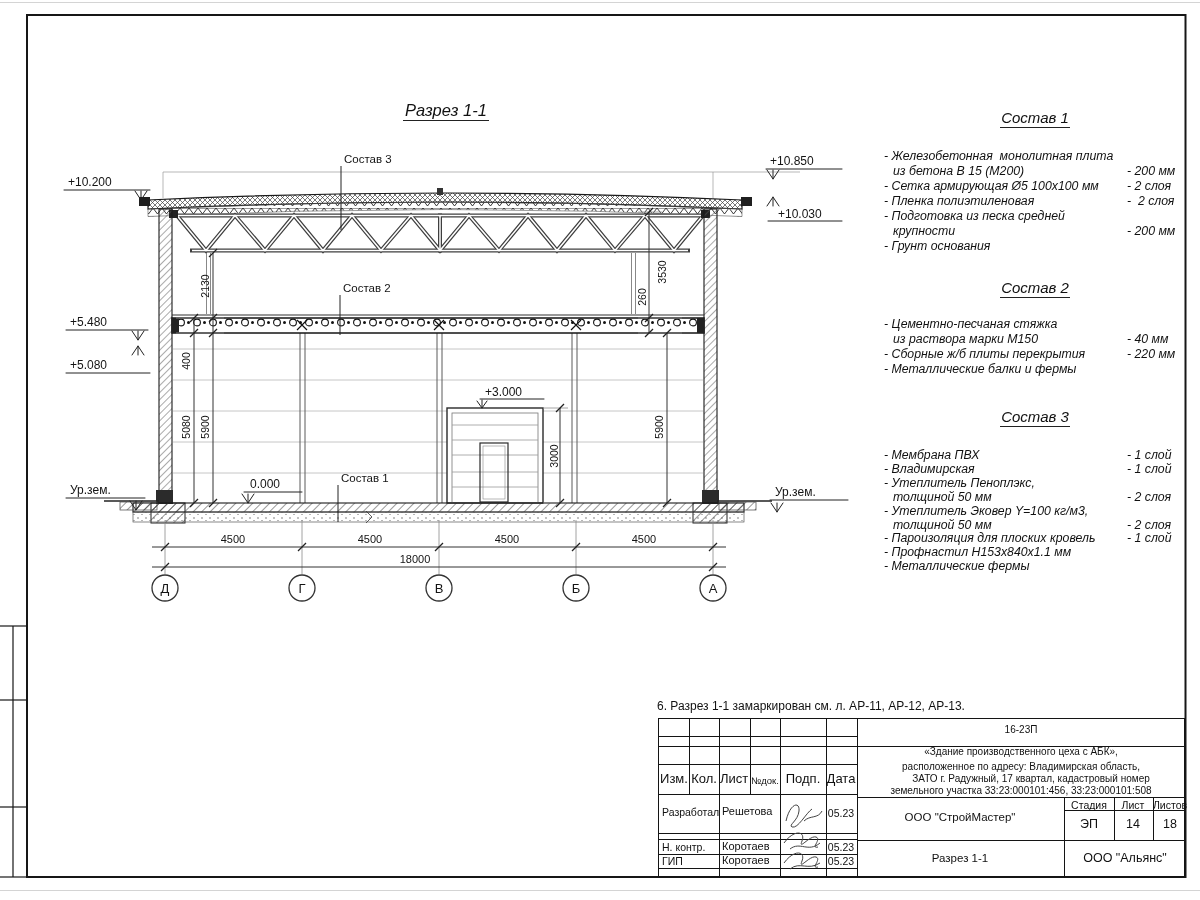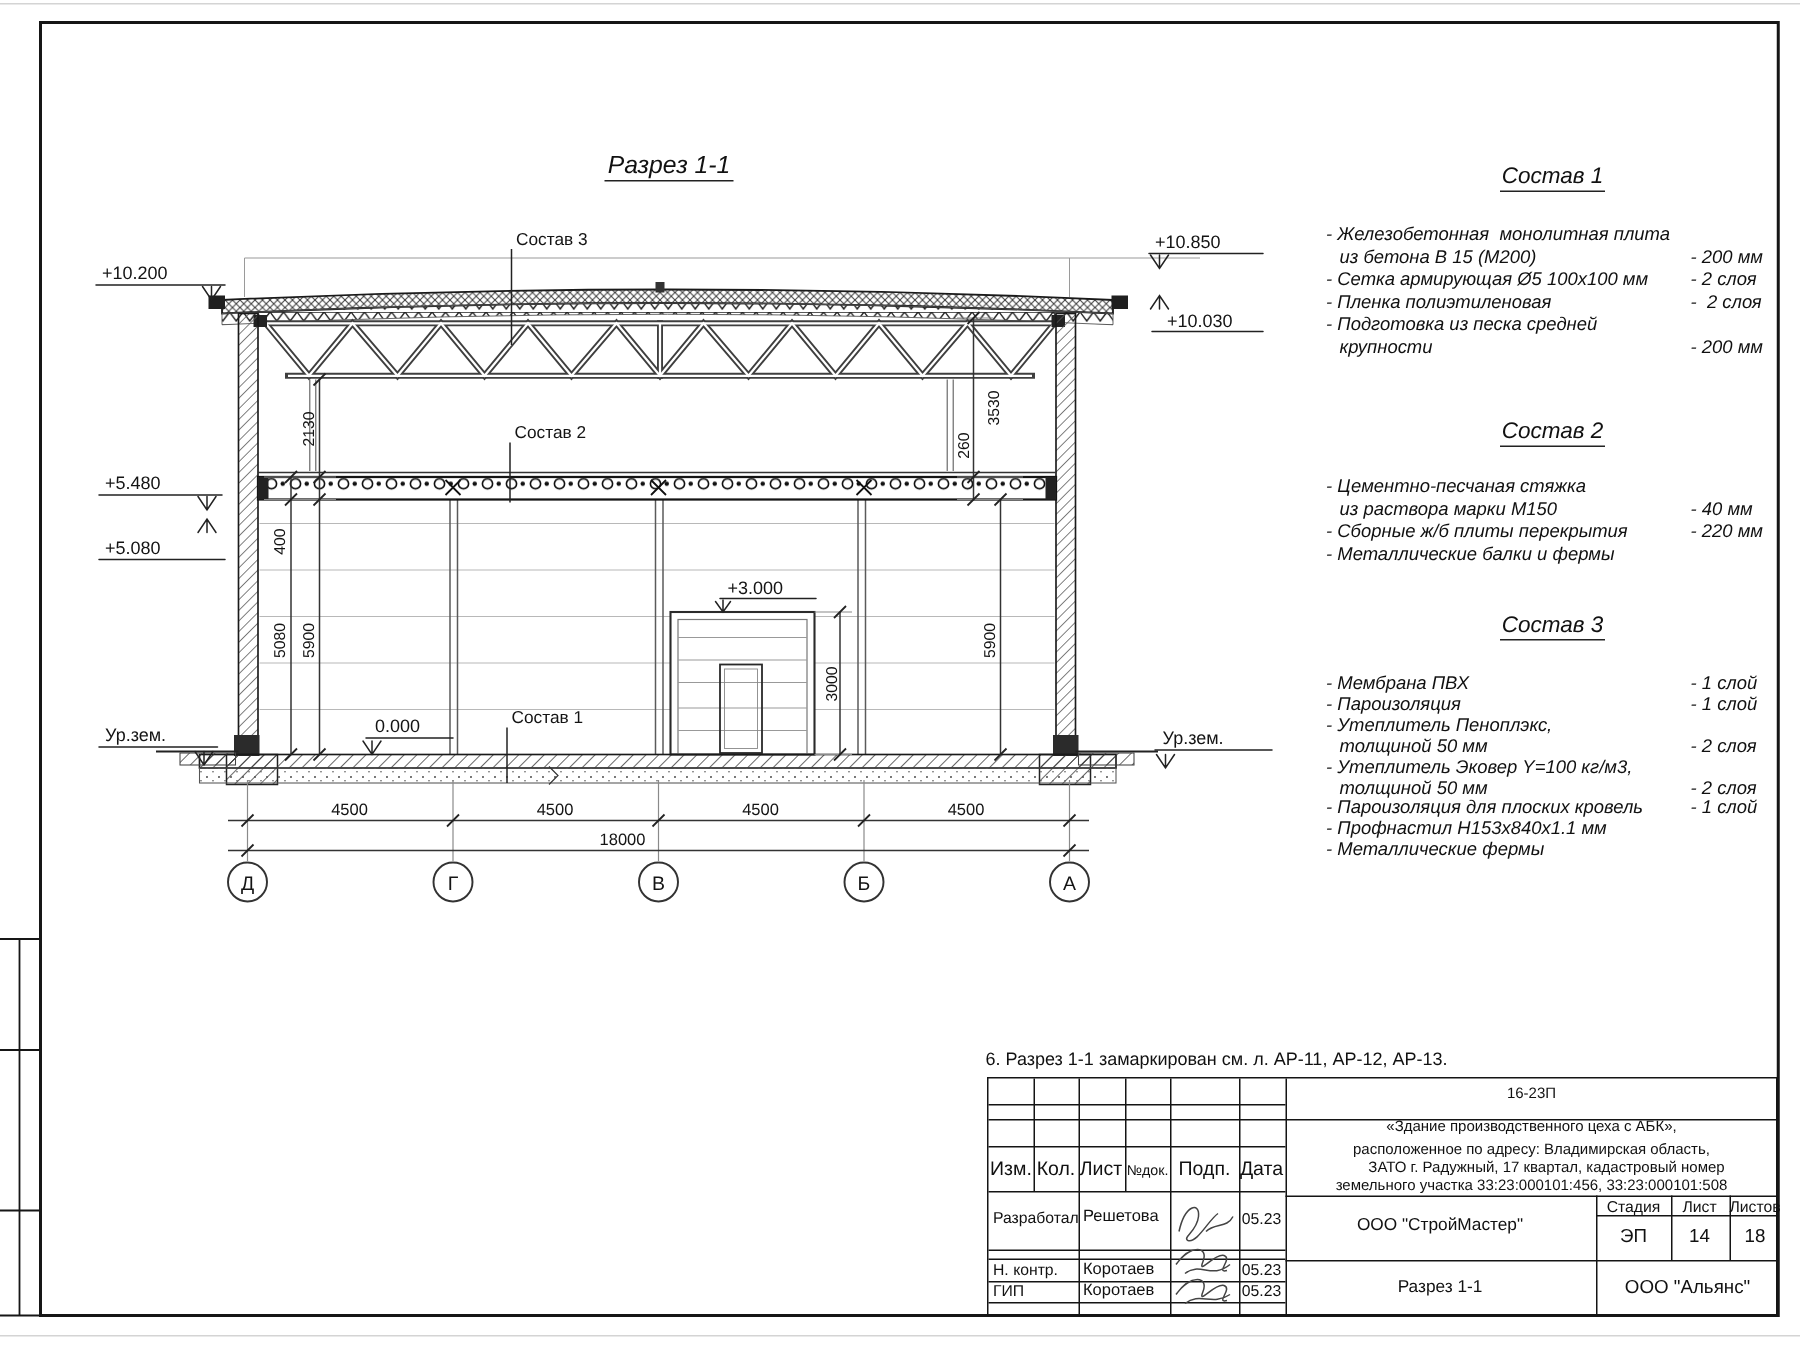--- a/index.html
+++ b/index.html
@@ -286,34 +286,35 @@
 <div class="dwg-title"><span>Разрез 1-1</span></div>
 
 <div class="comp-h" style="top:109px"><span>Состав 1</span></div>
 <div class="crows" style="top:149px">
   <div class="crow"><span class="ct">- Железобетонная  монолитная плита</span><span class="cv"></span></div>
   <div class="crow indent"><span class="ct">из бетона В 15 (М200)</span><span class="cv">- 200 мм</span></div>
   <div class="crow"><span class="ct">- Сетка армирующая Ø5 100х100 мм</span><span class="cv">- 2 слоя</span></div>
   <div class="crow"><span class="ct">- Пленка полиэтиленовая</span><span class="cv">-  2 слоя</span></div>
   <div class="crow"><span class="ct">- Подготовка из песка средней</span><span class="cv"></span></div>
   <div class="crow indent"><span class="ct">крупности</span><span class="cv">- 200 мм</span></div>
+  <div class="crow"><span class="ct">- Грунт основания</span><span class="cv"></span></div>
 </div>
 
 <div class="comp-h" style="top:279px"><span>Состав 2</span></div>
 <div class="crows" style="top:317px">
   <div class="crow"><span class="ct">- Цементно-песчаная стяжка</span><span class="cv"></span></div>
   <div class="crow indent"><span class="ct">из раствора марки М150</span><span class="cv">- 40 мм</span></div>
   <div class="crow"><span class="ct">- Сборные ж/б плиты перекрытия</span><span class="cv">- 220 мм</span></div>
   <div class="crow"><span class="ct">- Металлические балки и фермы</span><span class="cv"></span></div>
 </div>
 
 <div class="comp-h" style="top:408px"><span>Состав 3</span></div>
 <div class="crows c3" style="top:449px">
   <div class="crow"><span class="ct">- Мембрана ПВХ</span><span class="cv">- 1 слой</span></div>
-  <div class="crow"><span class="ct">- Пароизоляция</span><span class="cv">- 1 слой</span></div>
+  <div class="crow"><span class="ct">- Владимирская</span><span class="cv">- 1 слой</span></div>
   <div class="crow"><span class="ct">- Утеплитель Пеноплэкс,</span><span class="cv"></span></div>
   <div class="crow indent"><span class="ct">толщиной 50 мм</span><span class="cv">- 2 слоя</span></div>
   <div class="crow"><span class="ct">- Утеплитель Эковер Y=100 кг/м3,</span><span class="cv"></span></div>
   <div class="crow indent"><span class="ct">толщиной 50 мм</span><span class="cv">- 2 слоя</span></div>
   <div class="crow"><span class="ct">- Пароизоляция для плоских кровель</span><span class="cv">- 1 слой</span></div>
   <div class="crow"><span class="ct">- Профнастил Н153х840х1.1 мм</span><span class="cv"></span></div>
   <div class="crow"><span class="ct">- Металлические фермы</span><span class="cv"></span></div>
 </div>
 
 <div class="note">6. Разрез 1-1 замаркирован см. л. АР-11, АР-12, АР-13.</div>

